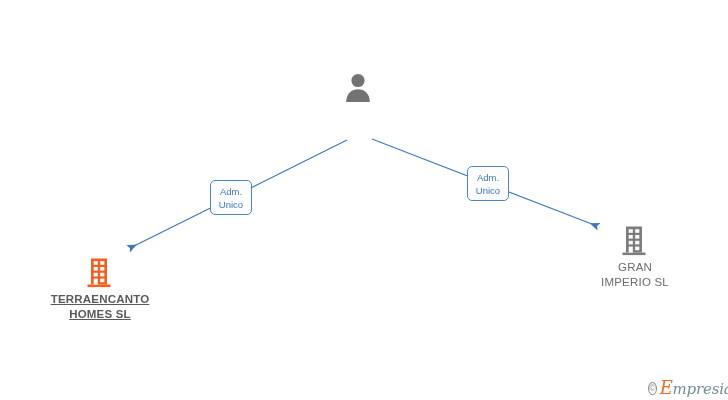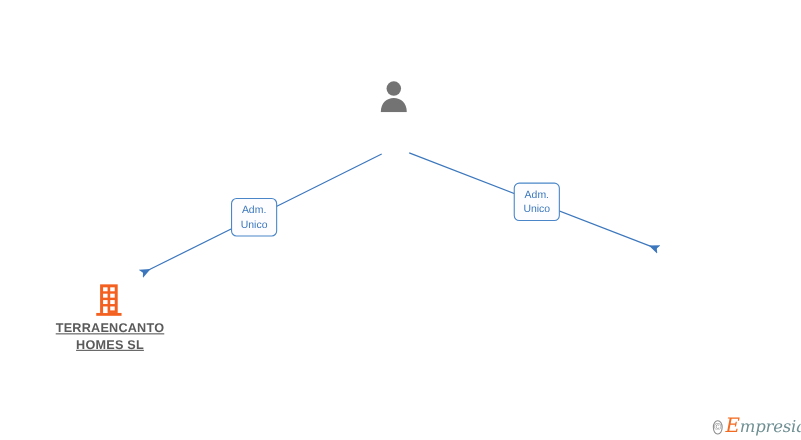--- a/index.html
+++ b/index.html
@@ -168,20 +168,36 @@
       <rect x="13.2" y="9.0" width="4.1" height="3.6" fill="#ffffff"></rect>
       <rect x="6.7" y="14.8" width="4.1" height="3.6" fill="#ffffff"></rect>
       <rect x="13.2" y="14.8" width="4.1" height="3.6" fill="#ffffff"></rect>
       <rect x="6.7" y="20.6" width="4.1" height="6.0" fill="#ffffff"></rect>
       <rect x="13.2" y="20.6" width="4.1" height="3.6" fill="#ffffff"></rect>
     </svg>
     <div class="company-label">TERRAENCANTO
 HOMES  SL</div>
   </div>
 
+  <div class="company-node" id="company-node-right">
+    <svg class="building-icon" viewBox="0 0 26 30">
+      <rect x="4" y="0.5" width="16" height="26" fill="#7c7c7c"></rect>
+      <rect x="0.5" y="26.5" width="23" height="2.6" fill="#7c7c7c"></rect>
+      <rect x="6.7" y="3.2" width="4.1" height="3.6" fill="#ffffff"></rect>
+      <rect x="13.2" y="3.2" width="4.1" height="3.6" fill="#ffffff"></rect>
+      <rect x="6.7" y="9.0" width="4.1" height="3.6" fill="#ffffff"></rect>
+      <rect x="13.2" y="9.0" width="4.1" height="3.6" fill="#ffffff"></rect>
+      <rect x="6.7" y="14.8" width="4.1" height="3.6" fill="#ffffff"></rect>
+      <rect x="13.2" y="14.8" width="4.1" height="3.6" fill="#ffffff"></rect>
+      <rect x="6.7" y="20.6" width="4.1" height="6.0" fill="#ffffff"></rect>
+      <rect x="13.2" y="20.6" width="4.1" height="3.6" fill="#ffffff"></rect>
+    </svg>
+    <div class="company-label">GRAN
+IMPERIO  SL</div>
+  </div>
 
   <div class="rel-label" id="rel-label-left">Adm.
 Unico</div>
 
   <div class="rel-label" id="rel-label-right">Adm.
 Unico</div>
 
   <div id="watermark">
     <div class="wm-c">©</div>
     <div class="wm-text"><span class="wm-e">E</span><span>mpresia</span></div>

